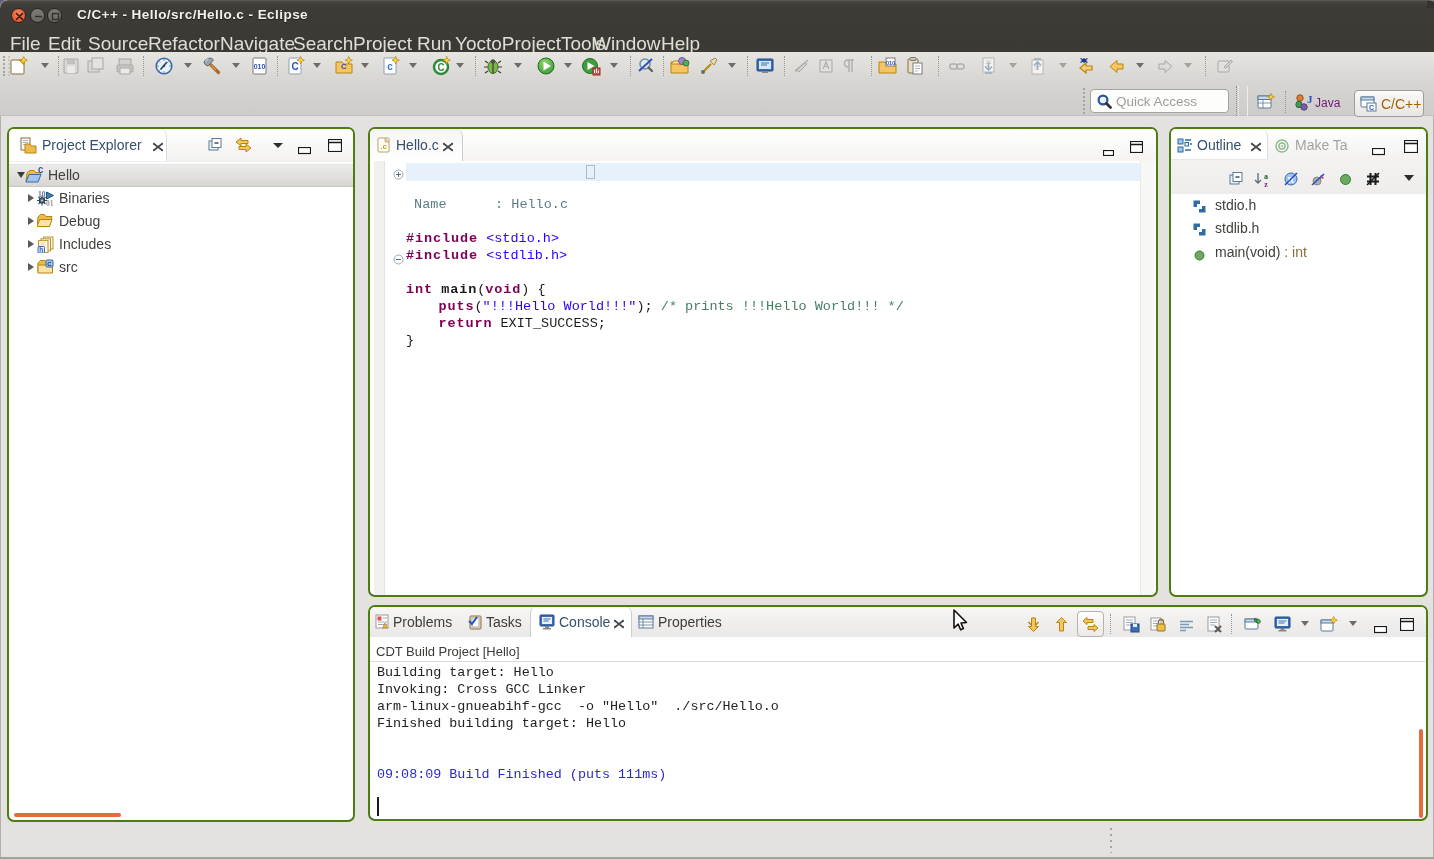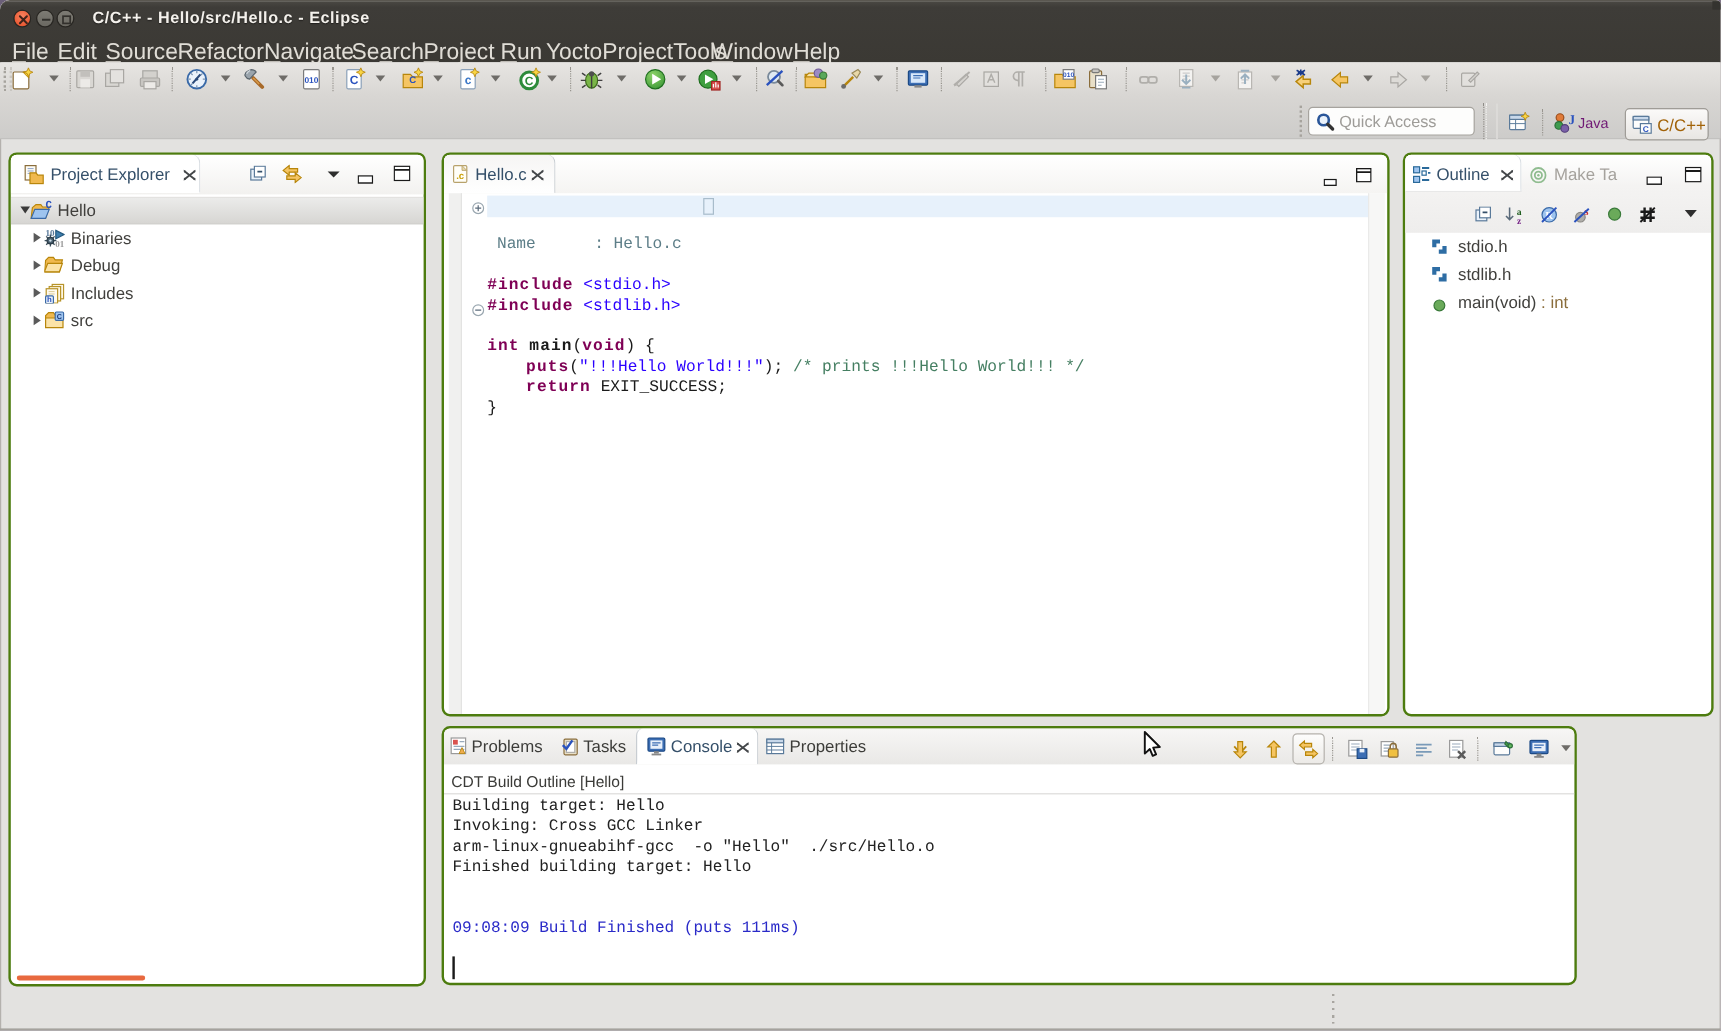--- a/index.html
+++ b/index.html
@@ -30,21 +30,21 @@
 .dd.dis { border-top-color:#a6a39e; }
 #qa { position:absolute; left:1090px; top:89px; width:139px; height:24px; background:#fdfdfc;
   border:1px solid #a6a39e; border-radius:4px; }
 #qa span { position:absolute; left:25px; top:4px; color:#9e9c98; font-size:13.5px; }
 #cbtn { position:absolute; left:1354px; top:90px; width:70px; height:27px;
   background:linear-gradient(#fbfaf9, #e8e6e3); border:1px solid #9f9c97; border-radius:4px; }
 .panel { position:absolute; background:#fff; border:2px solid #4d7c0f; border-radius:7px; overflow:hidden; }
 #pexp   { left:7px;    top:127px; width:348px;  height:695px; }
 #editor { left:368px;  top:127px; width:790px;  height:470px; }
 #outl   { left:1169px; top:127px; width:259px;  height:470px; }
-#consp  { left:368px;  top:605px; width:946px; height:216px; }
+#consp  { left:368px;  top:605px; width:1060px; height:216px; }
 .tabtxt { position:absolute; font-size:14px; color:#3c3c39; }
 .curtab { color:#35506a; }
 .tlabel { position:absolute; font-size:14px; color:#41403d; }
 #code { position:absolute; left:36px; top:35px; font-family:"Liberation Mono", monospace;
   font-size:13.5px; line-height:17px; white-space:pre; color:#1b1b1b;margin-top:32px; }
 #code .k { color:#7f0055; font-weight:bold; letter-spacing:0.9px; }
 #code .f { font-weight:bold; letter-spacing:0.9px; }
 #code .s { color:#2a00ff; }
 #code .c { color:#457f62; }
 #code .n { color:#5d7e88; }
@@ -579,21 +579,21 @@
           <path d="M13.7 0.5 l1.1 2.6 2.6 1.1 -2.6 1.1 -1.1 2.6 -1.1-2.6 -2.6-1.1 2.6-1.1 z" fill="#f9d544" stroke="#b8860b" stroke-width="0.7"></path>
         </svg></div>
       <div class="dd" style="left:979px;top:14px"></div>
       <div class="ico" style="left:1004px;top:13px;width:13px;height:8px"><svg width="13" height="8" viewBox="0 0 13 8">
           <rect x="0.5" y="0.5" width="12" height="6" fill="#fff" stroke="#1a1a1a" stroke-width="1.2"></rect>
         </svg></div>
       <div class="ico" style="left:1030px;top:10px;width:14px;height:13px"><svg width="14" height="13" viewBox="0 0 14 13">
           <rect x="0.5" y="0.5" width="13" height="12" fill="#fff" stroke="#1a1a1a" stroke-width="1.2"></rect>
           <path d="M0.5 3.5 h13" stroke="#1a1a1a" stroke-width="1.5"></path>
         </svg></div>
-      <span style="position:absolute;left:6px;top:37px;font-size:13px;color:#3b3b38">CDT Build Outline [Hello]</span>
+      <span style="position:absolute;left:6px;top:37px;font-size:13px;color:#3b3b38">CDT Build Project [Hello]</span>
       <div style="position:absolute;left:0;top:54px;width:100%;height:1px;background:#dcdbda"></div>
       <div id="ctext">Building target: Hello
 Invoking: Cross GCC Linker
 arm-linux-gnueabihf-gcc  -o "Hello"  ./src/Hello.o
 Finished building target: Hello
  
  
 <span class="b">09:08:09 Build Finished (puts 111ms)</span>
 </div>
       <div style="position:absolute;left:7px;top:190px;width:1.5px;height:19px;background:#1a1a1a"></div>

